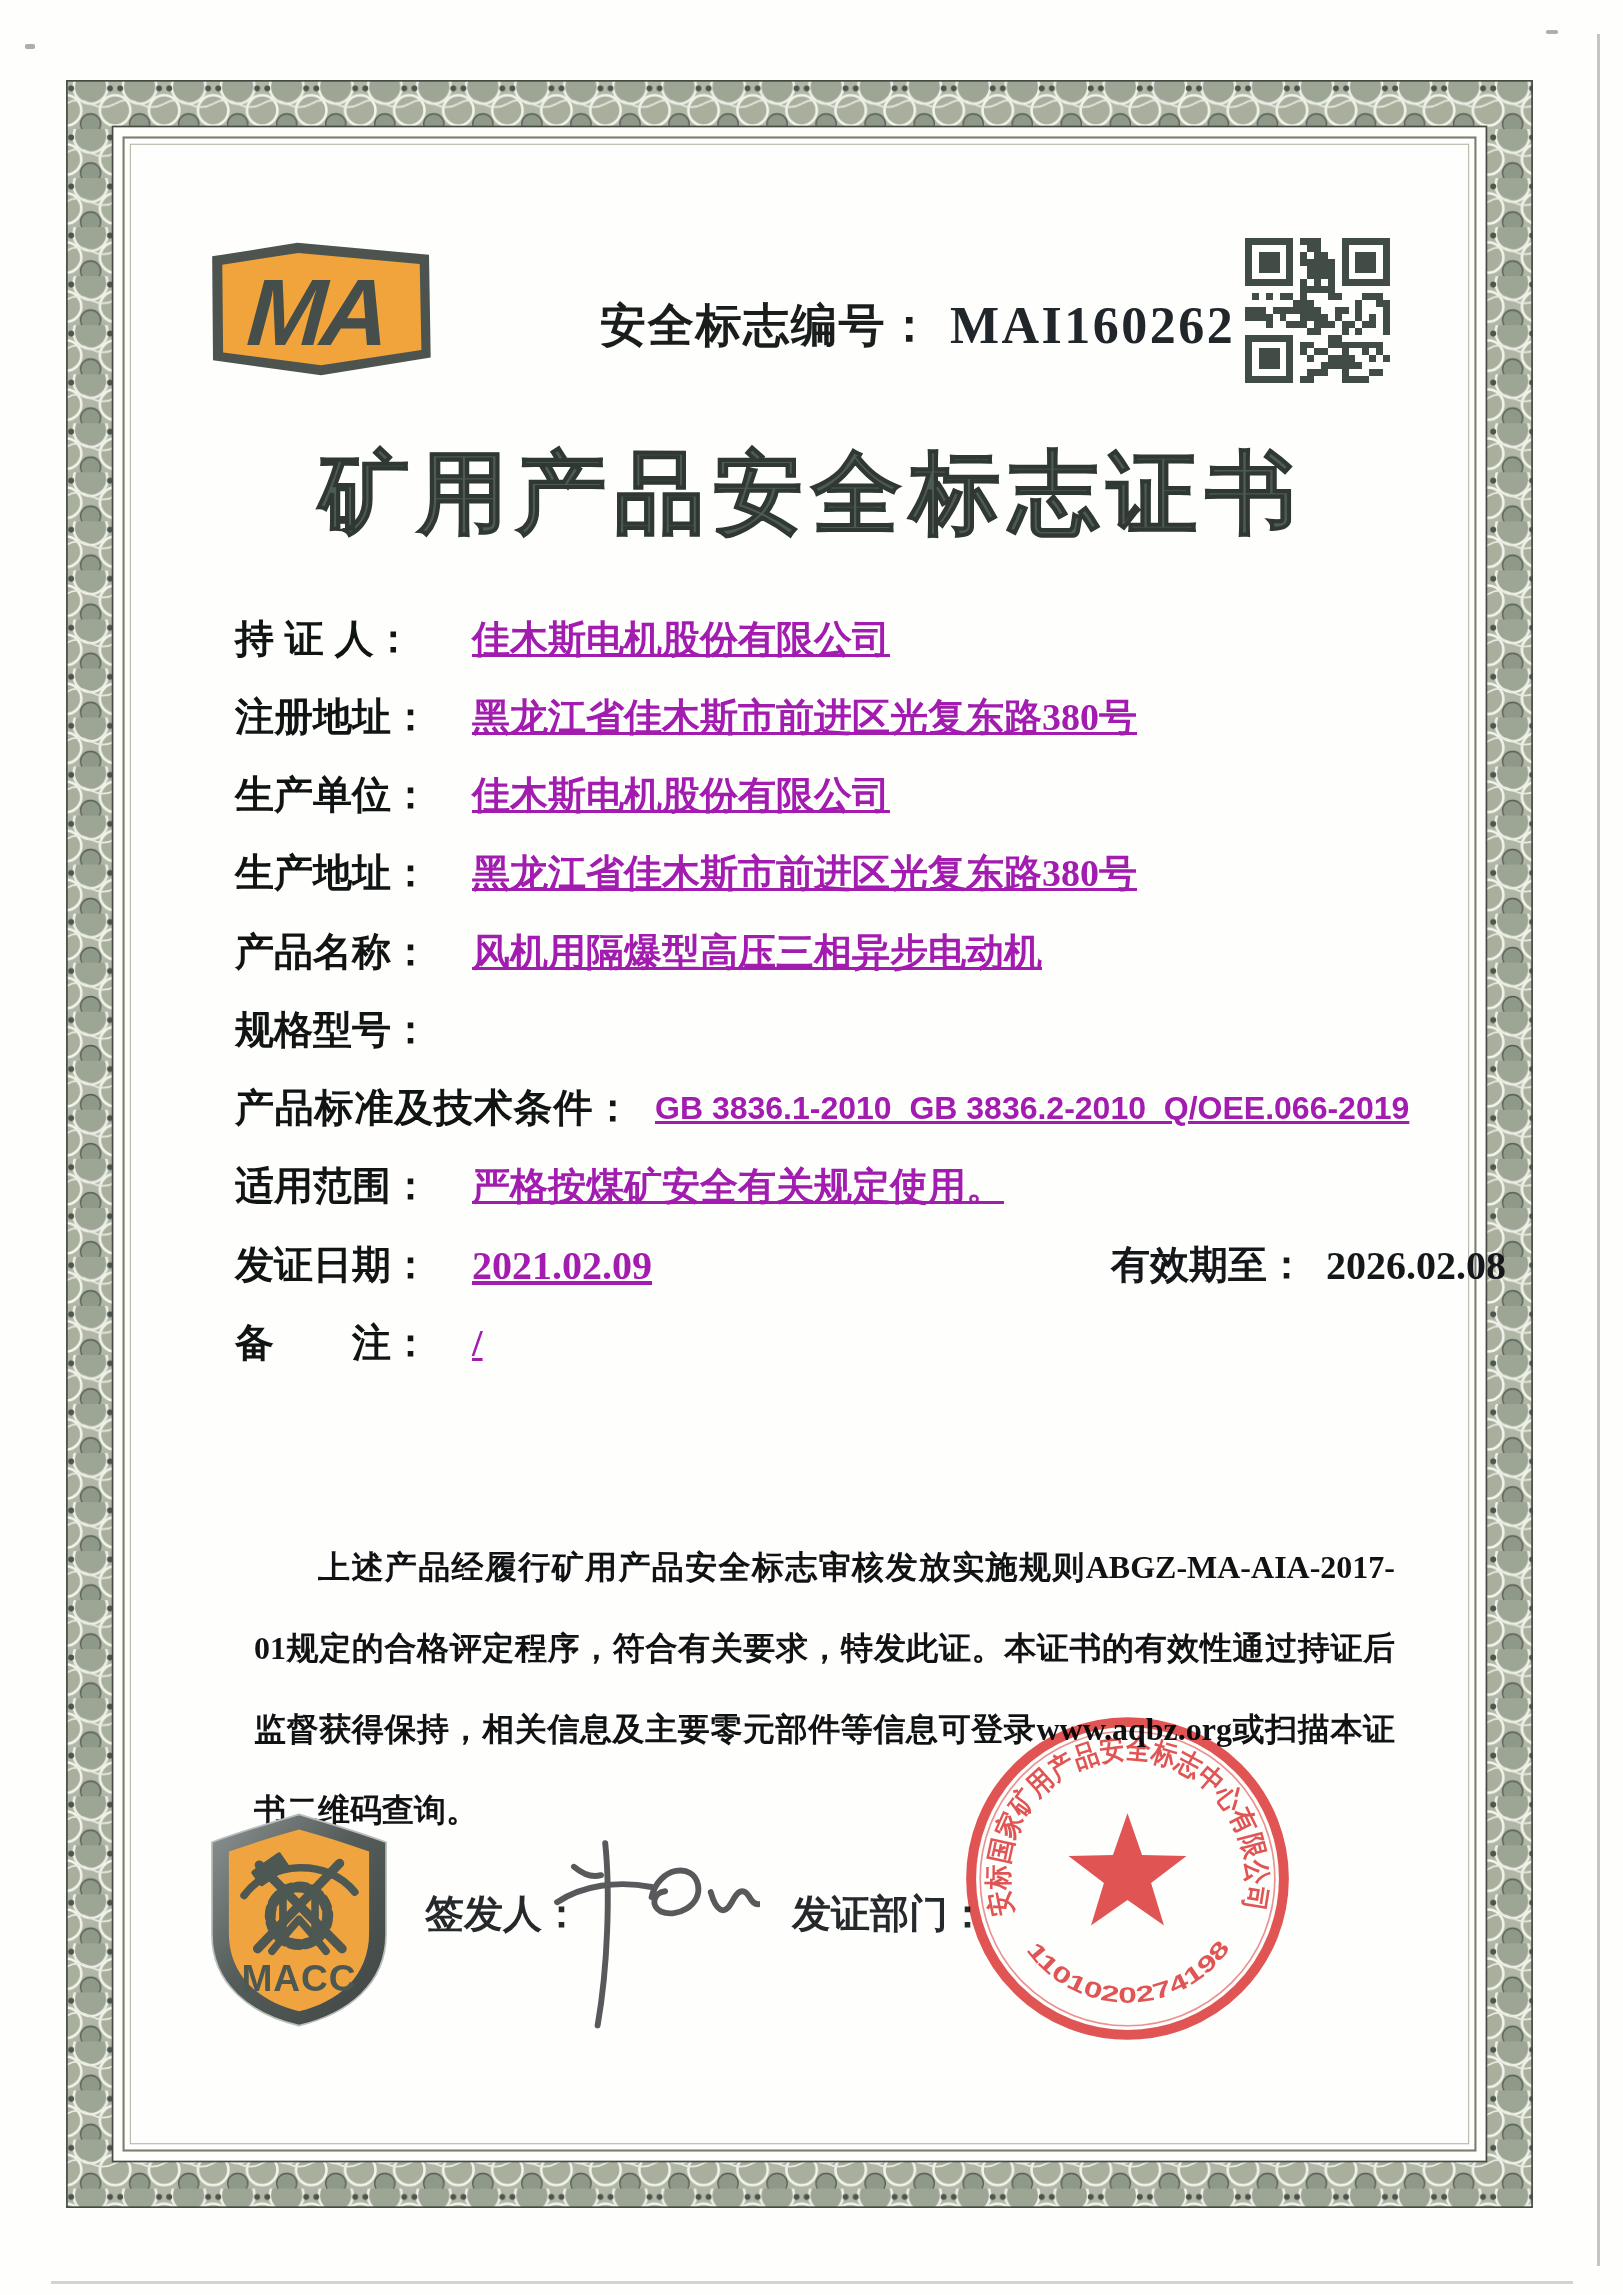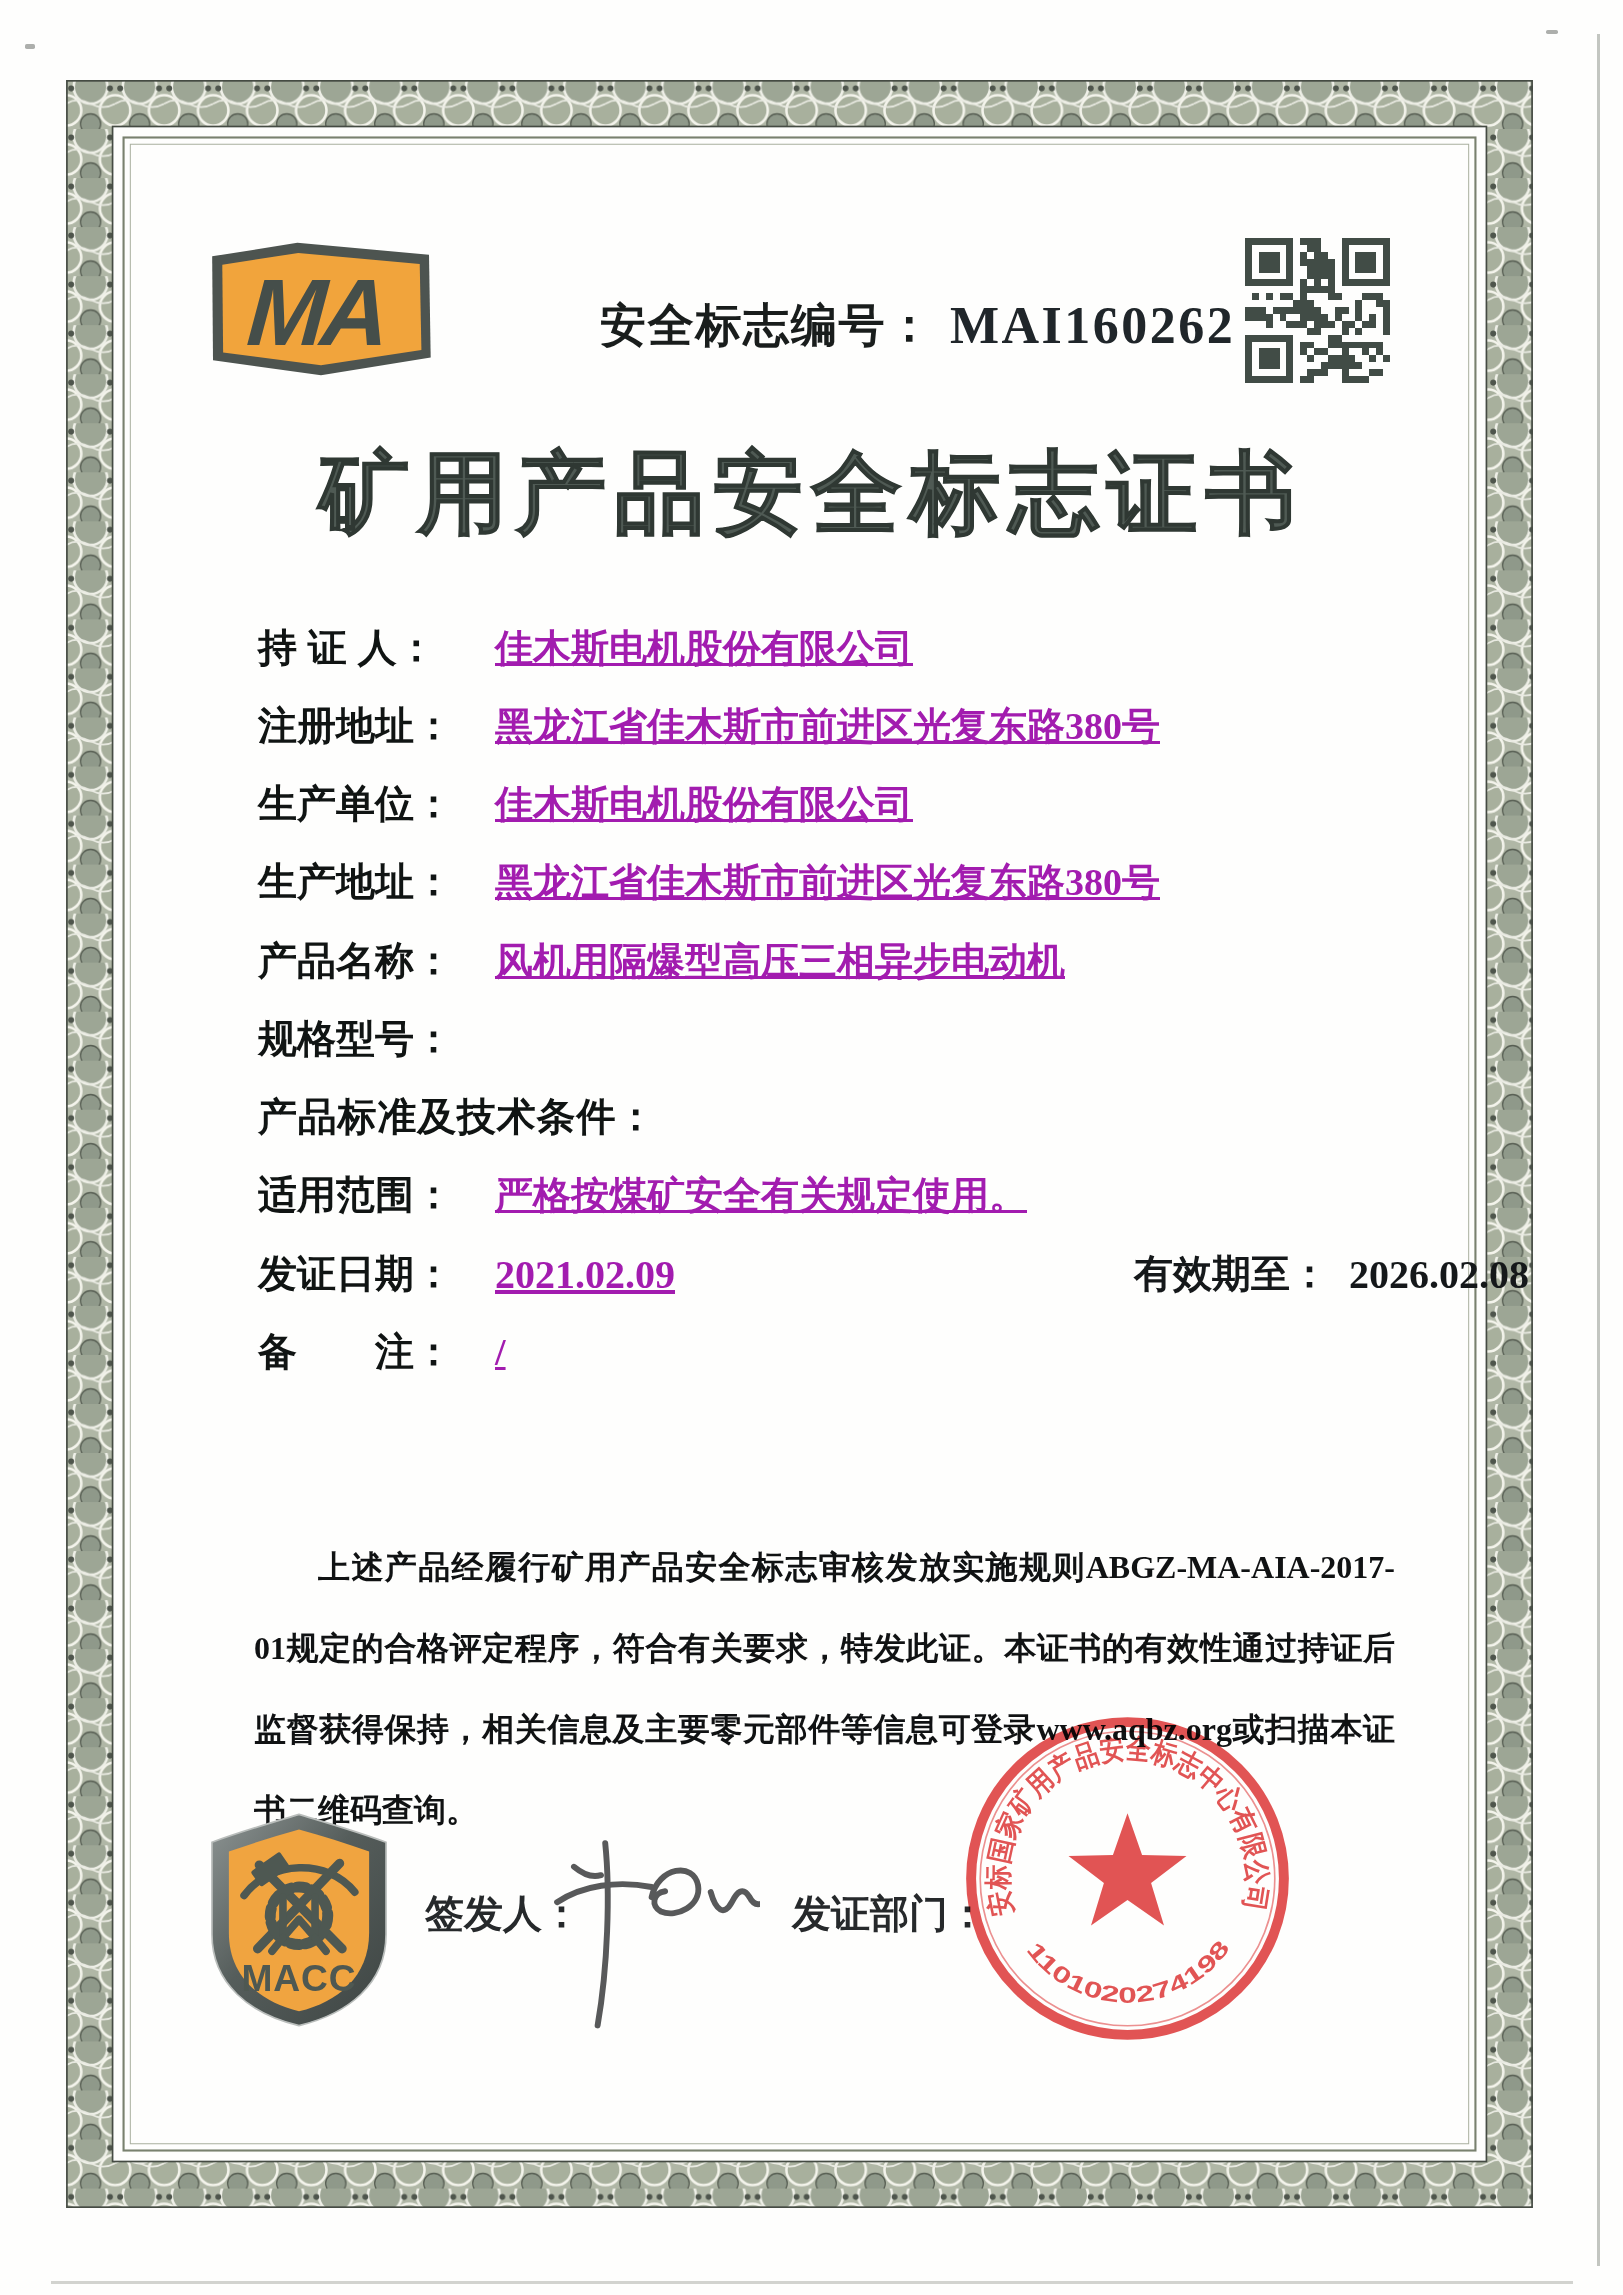--- a/index.html
+++ b/index.html
@@ -11,21 +11,21 @@
   .edge-b{left:51px;top:2281px;width:1522px;height:2.5px;background:#d2d3cf;}
   .speck{background:#6a6e6a;opacity:.55;border-radius:1.7px;}
   
   .certno{left:600px;top:294px;height:63px;display:flex;align-items:center;}
   .certno .lbl{font-size:46px;font-weight:700;letter-spacing:1.7px;color:#191d1c;}
   .certno .val{font-family:"Liberation Serif",serif;font-size:52px;font-weight:600;color:#20262a;letter-spacing:2.5px;margin-left:16px;}
   .title{left:118px;top:433px;width:1387px;text-align:center;font-family:"Liberation Serif",serif;
          font-size:90px;font-weight:700;color:#4f5a54;letter-spacing:8.5px;
          -webkit-text-stroke:1.3px #2f3833;}
   
-  .row{left:258px;width:1184px;height:52px;display:flex;align-items:center;margin-top:9px;}
+  .row{left:235px;width:1184px;height:52px;display:flex;align-items:center;}
   .row .lbl{font-size:39px;font-weight:700;color:#101413;width:237px;flex:0 0 auto;white-space:pre;}
   .row .val{font-family:"Liberation Serif",serif;font-size:38px;font-weight:700;color:#a21caf;white-space:pre;text-decoration:underline;}
   .row.wide .lbl{width:auto;margin-right:22px;letter-spacing:0.8px;}
   .row.wide .val{font-family:"Liberation Sans",sans-serif;font-size:32px;font-weight:700;}
   .row .val.code{font-family:"Liberation Sans",sans-serif;font-size:37px;font-weight:700;letter-spacing:0.8px;}
   .row .val.date{font-size:40px;}
   .pair2-lbl{left:876px;font-size:39px;font-weight:700;white-space:pre;}
   .pair2-val{left:1091px;font-family:"Liberation Serif",serif;font-size:40px;font-weight:700;}
   
   .para{left:254px;top:1527px;width:1141px;font-family:"Liberation Serif",serif;font-size:32px;
@@ -329,20 +329,21 @@
   </div>
   <div class="abs row" style="top:926px;">
     <span class="lbl">产品名称：</span>
     <span class="val">风机用隔爆型高压三相异步电动机</span>
   </div>
   <div class="abs row" style="top:1004px;">
     <span class="lbl">规格型号：</span>
   </div>
   <div class="abs row wide" style="top:1082px;">
     <span class="lbl">产品标准及技术条件：</span>
+    <span class="val">GB 3836.1-2010  GB 3836.2-2010  Q/OEE.066-2019</span>
   </div>
   <div class="abs row" style="top:1160px;">
     <span class="lbl">适用范围：</span>
     <span class="val">严格按煤矿安全有关规定使用。</span>
   </div>
 
   <div class="abs row" style="top:1239px;">
     <span class="lbl">发证日期：</span>
     <span class="val date">2021.02.09</span>
     <span class="abs pair2-lbl">有效期至：</span>

